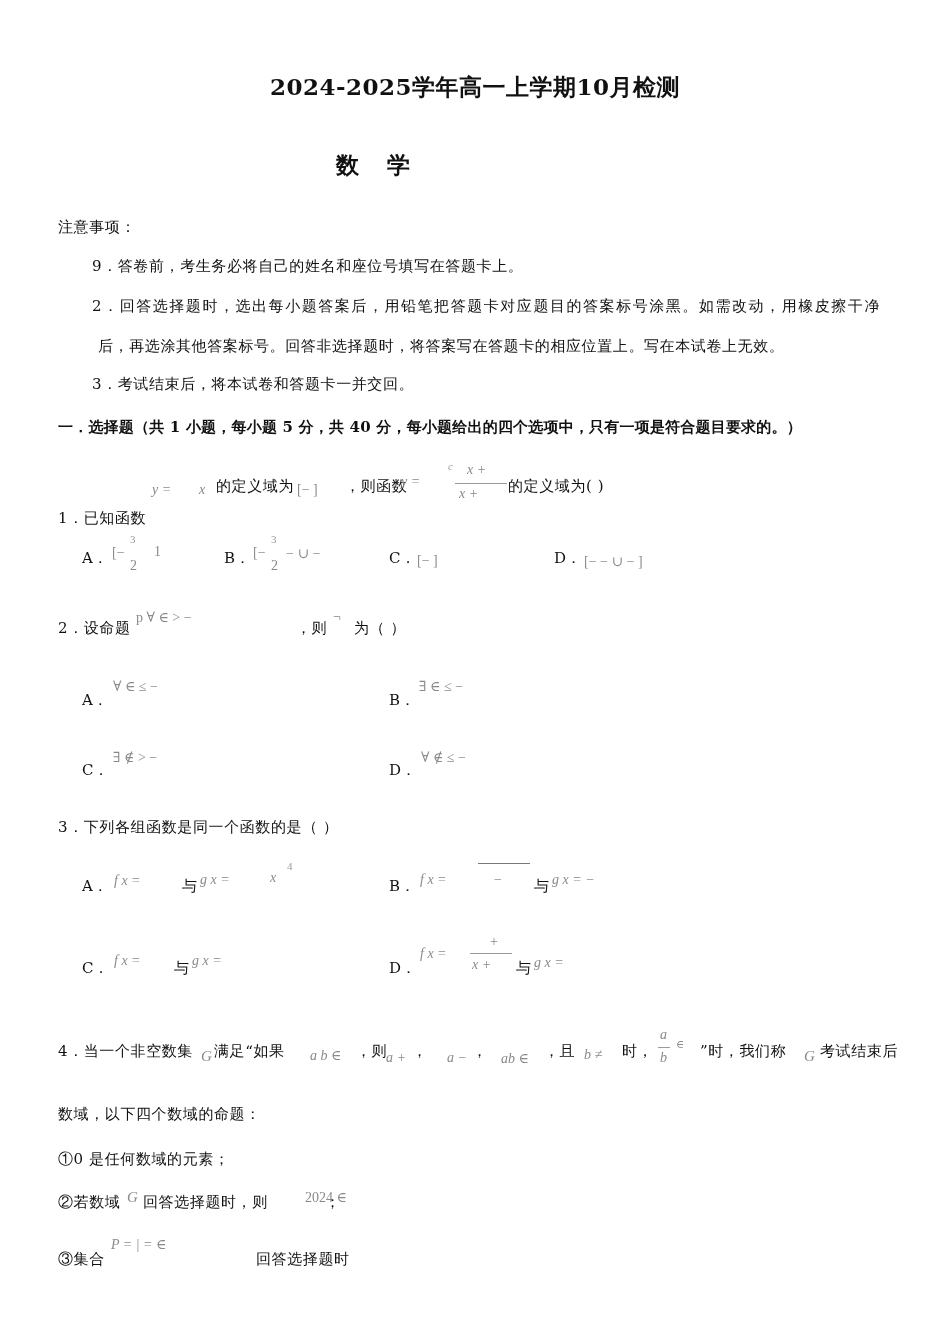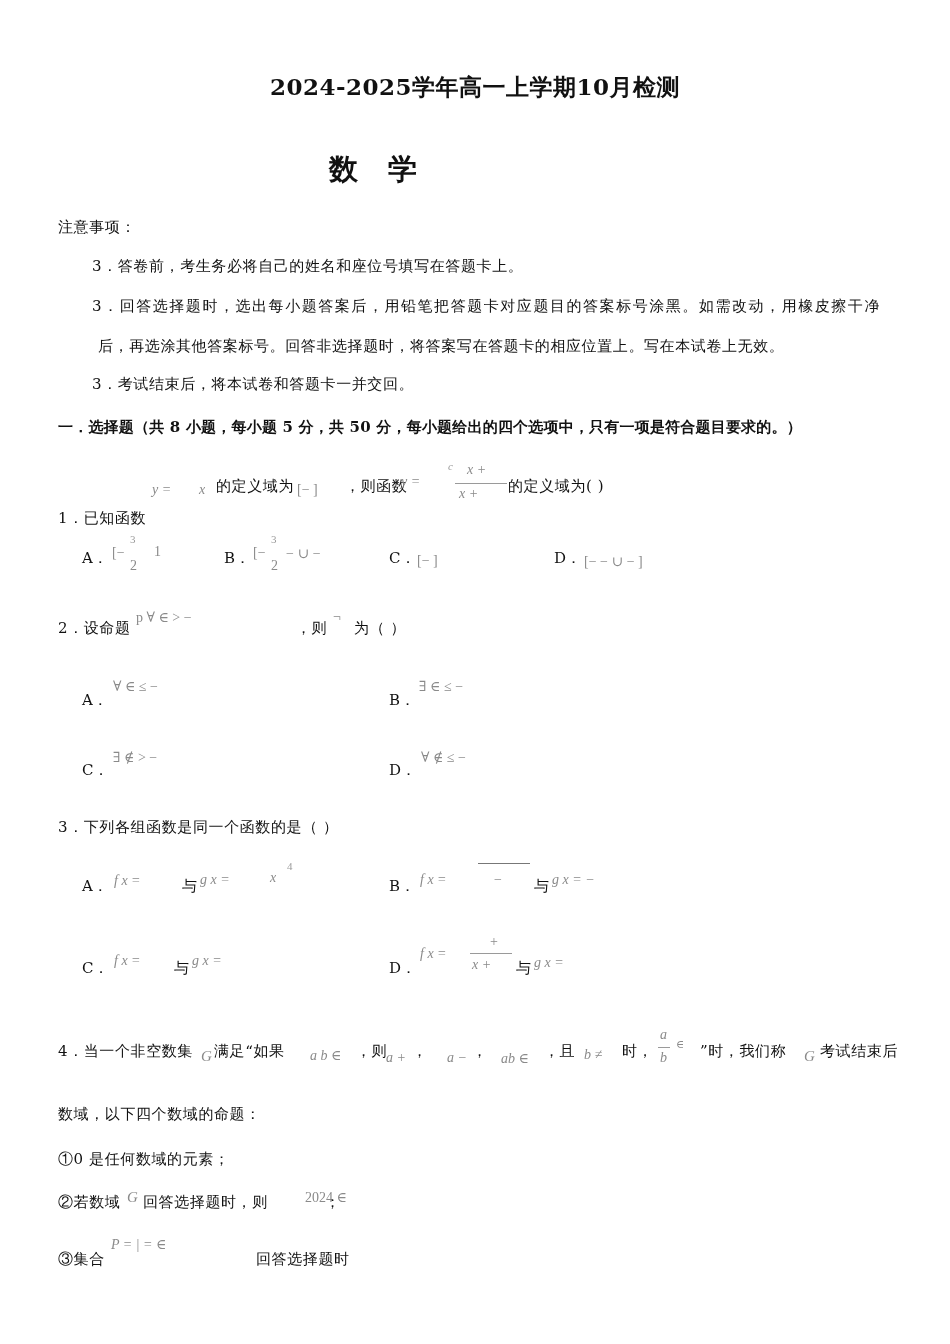--- a/index.html
+++ b/index.html
@@ -3,43 +3,43 @@
 <meta charset="utf-8">
 <style>
   html, body { margin: 0; padding: 0; background: #ffffff; }
   body {
     width: 950px; height: 1344px; position: relative; overflow: hidden;
     font-family: "DejaVu Serif", "Liberation Serif", serif;
     color: #111111;
   }
   .abs { position: absolute; white-space: nowrap; }
   .title { font-size: 23px; font-weight: bold; left: 0; width: 950px; text-align: center; letter-spacing: 0.5px; }
-  .subject { font-size: 29px; font-weight: bold; left: 0; width: 756px; text-align: center; letter-spacing: 10px; }
+  .subject { font-size: 23px; font-weight: bold; left: 0; width: 756px; text-align: center; letter-spacing: 10px; }
   .txt { font-size: 15px; letter-spacing: 0.6px; }
   .bold { font-weight: bold; }
   .math { font-family: "Liberation Serif", "DejaVu Serif", serif; font-style: italic; color: #8a8a8a; font-size: 14px; }
   .mathr { font-family: "Liberation Serif", "DejaVu Serif", serif; color: #8a8a8a; font-size: 14px; }
   .mathsmall { font-family: "Liberation Serif", "DejaVu Serif", serif; color: #9a9a9a; font-size: 11px; }
   .fracline { position: absolute; height: 1px; background: #9a9a9a; }
   .opt-label { font-size: 15px; }
   .sqrt-bar { position: absolute; height: 1px; background: #777; }
 </style>
 </head>
 <body>
 
 <div class="abs title" style="top:72px;">2024-2025学年高一上学期10月检测</div>
 <div class="abs subject" style="top:150px;">数 学</div>
 
 <div class="abs txt" style="left:58px; top:218px;">注意事项：</div>
-<div class="abs txt" style="left:92px; top:257px;">3．答卷前，考生务必将自己的姓名和座位号填写在答题卡上。</div>
-<div class="abs txt" style="left:92px; top:297px; letter-spacing:1.55px;">3．回答选择题时，选出每小题答案后，用铅笔把答题卡对应题目的答案标号涂黑。如需改动，用橡皮擦干净</div>
+<div class="abs txt" style="left:92px; top:257px;">9．答卷前，考生务必将自己的姓名和座位号填写在答题卡上。</div>
+<div class="abs txt" style="left:92px; top:297px; letter-spacing:1.55px;">2．回答选择题时，选出每小题答案后，用铅笔把答题卡对应题目的答案标号涂黑。如需改动，用橡皮擦干净</div>
 <div class="abs txt" style="left:58px; top:337px;margin-left:40px;">后，再选涂其他答案标号。回答非选择题时，将答案写在答题卡的相应位置上。写在本试卷上无效。</div>
 <div class="abs txt" style="left:92px; top:375px;">3．考试结束后，将本试卷和答题卡一并交回。</div>
 
-<div class="abs txt bold" style="left:58px; top:418px; letter-spacing:0.2px;">一．选择题（共 8 小题，每小题 5 分，共 50 分，每小题给出的四个选项中，只有一项是符合题目要求的。）</div>
+<div class="abs txt bold" style="left:58px; top:418px; letter-spacing:0.2px;">一．选择题（共 1 小题，每小题 5 分，共 40 分，每小题给出的四个选项中，只有一项是符合题目要求的。）</div>
 
 <div>
   <span class="abs txt" style="left:58px; top:477px;margin-top:32px;">1．已知函数</span>
   <span class="abs math" style="left:152px; top:482px;">y =</span>
   <span class="abs math" style="left:199px; top:482px;">x</span>
   <span class="abs txt" style="left:216px; top:477px;">的定义域为</span>
   <span class="abs mathr" style="left:297px; top:482px;">[−     ]</span>
   <span class="abs txt" style="left:345px; top:477px;">，则函数</span>
   <span class="abs math" style="left:401px; top:474px;">y =</span>
   <span class="abs mathsmall" style="left:448px; top:460px; font-style:italic;">c</span>

